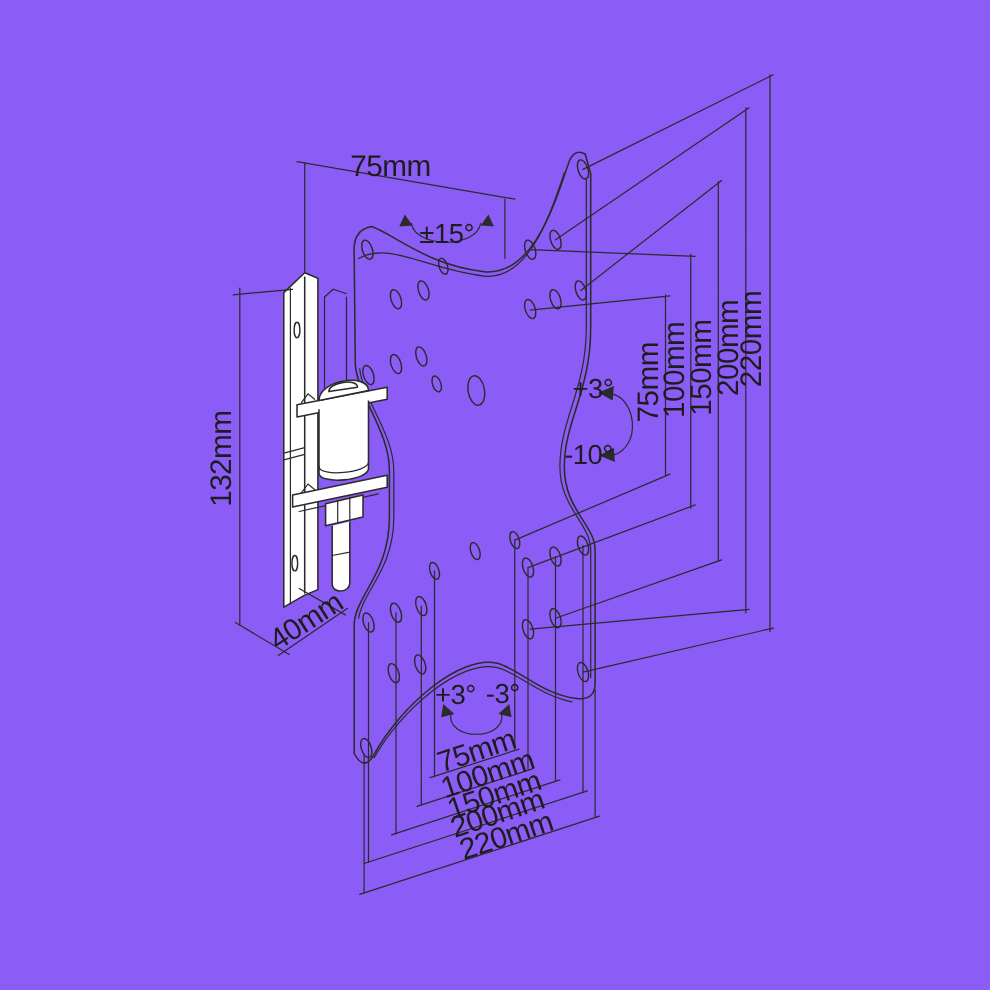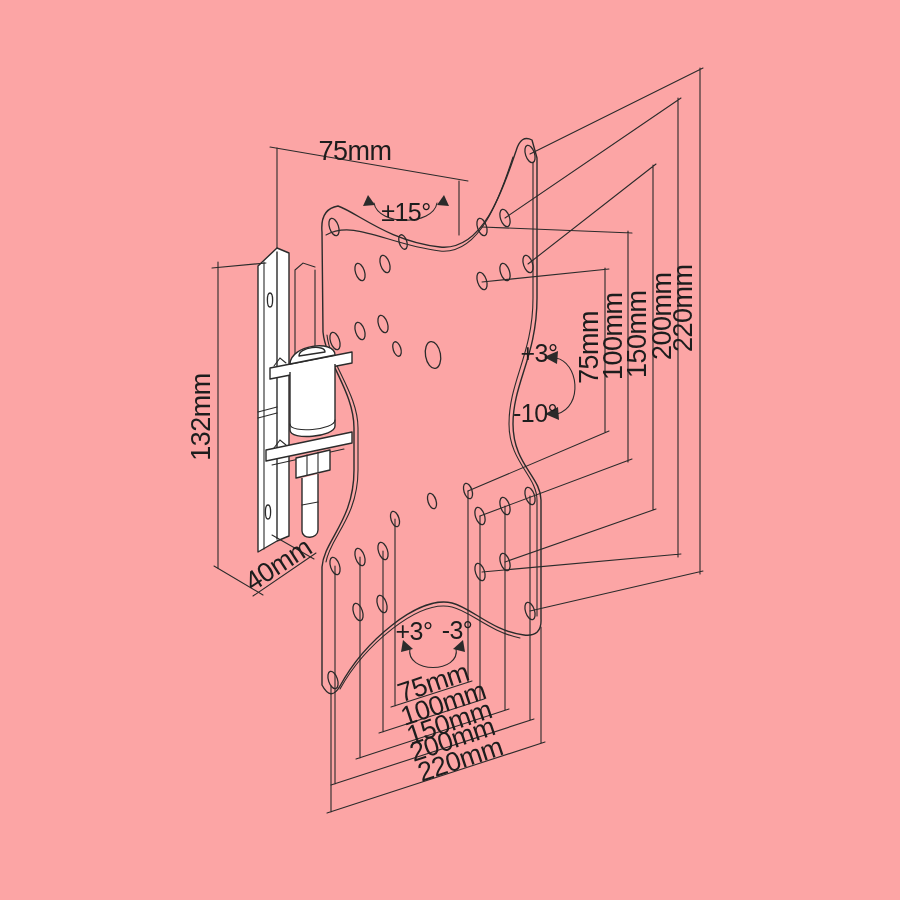--- a/index.html
+++ b/index.html
@@ -1,16 +1,16 @@
 <!DOCTYPE html>
 <html><head>
 <meta charset="utf-8">
 <style>
   html,body{margin:0;padding:0;background:#fff;}
-  .stage{position:relative;width:900px;height:900px;background:#fca5a5;overflow:hidden;
+  .stage{position:relative;width:900px;height:900px;background:#8b5cf6;overflow:hidden;
          font-family:"Liberation Sans",sans-serif;}
   svg{position:absolute;left:0;top:0;}
   .ln{fill:none;stroke:#2b2b2b;stroke-width:1.4;stroke-linecap:round;stroke-linejoin:round;}
   .thin{fill:none;stroke:#2b2b2b;stroke-width:1.1;stroke-linecap:round;}
   .wht{fill:#ffffff;stroke:#2b2b2b;stroke-width:1.4;stroke-linejoin:round;}
   .hole{fill:none;stroke:#2b2b2b;stroke-width:1.3;}
   .arr{fill:#2b2b2b;stroke:none;}
   .dim{font-size:27px;fill:#1d1d1d;letter-spacing:-0.5px;}
   .ang{font-size:25px;fill:#1d1d1d;letter-spacing:-0.5px;}
 </style>

